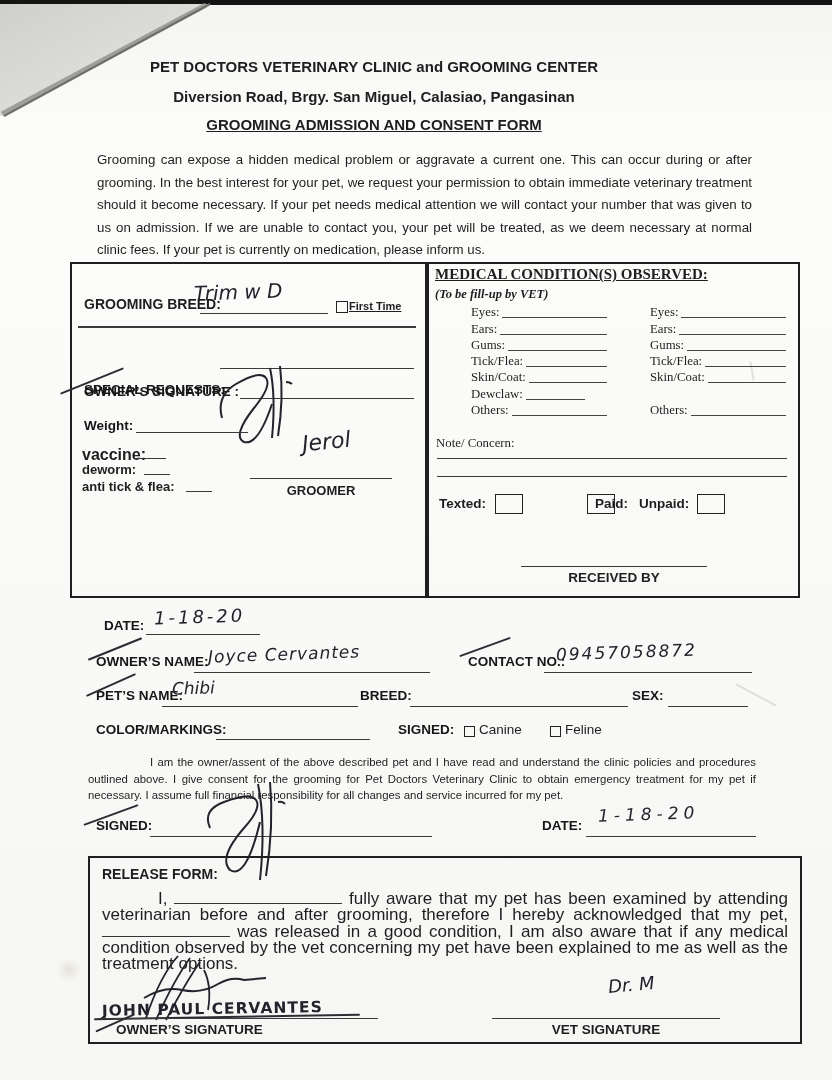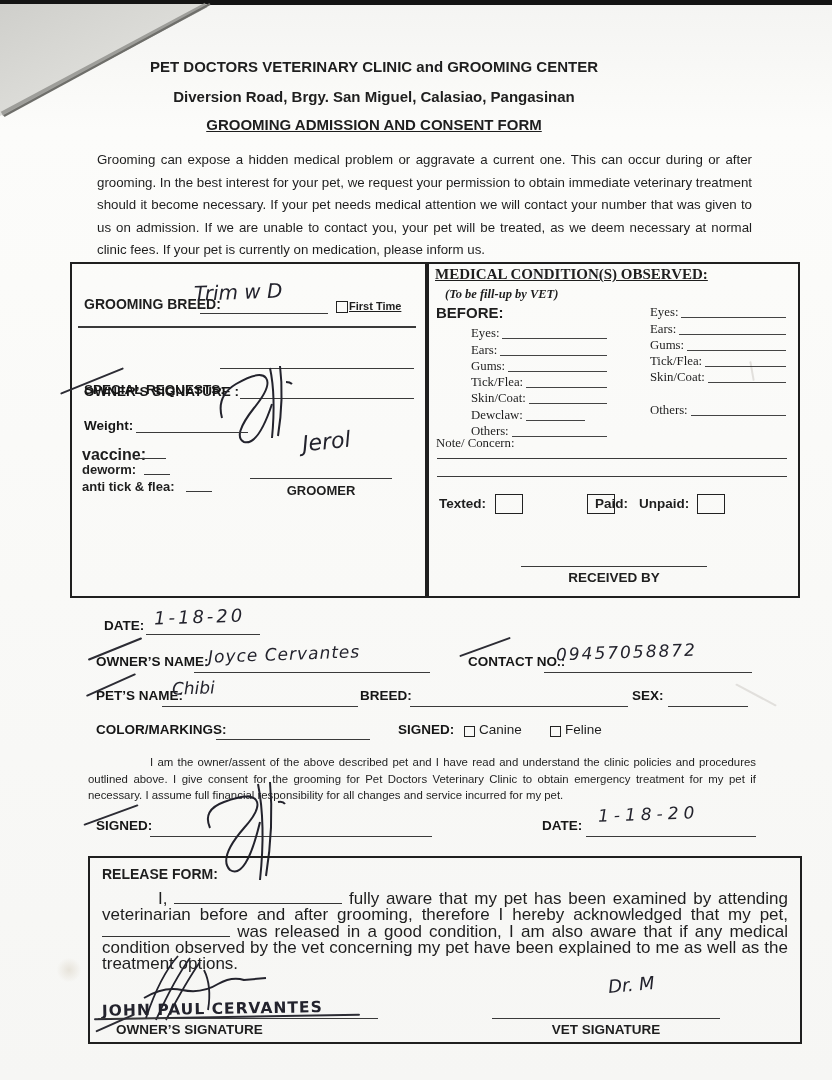--- a/index.html
+++ b/index.html
@@ -110,25 +110,24 @@
     <span class="abs b" style="left:10px;top:215px;font-size:13px;">anti tick &amp; flea:</span>
     <div class="line" style="left:114px;top:227px;width:26px;"></div>
 
     <span class="hw" style="left:230px;top:165px;font-size:22px;transform:rotate(-6deg);">Jerol</span>
     <div class="line" style="left:178px;top:214px;width:142px;"></div>
     <div class="abs b" style="left:178px;top:219px;width:142px;text-align:center;font-size:13px;">GROOMER</div>
   </div>
 
   <div class="box mbox" style="left:427px;top:262px;width:369px;height:332px;">
     <span class="abs med-title" style="left:6px;top:2px;">MEDICAL CONDITION(S) OBSERVED:</span>
-    <span class="abs med-sub" style="left:6px;top:23px;margin-left:10px;">(To be fill-up by VET)</span>
+    <span class="abs med-sub" style="left:6px;top:23px;">(To be fill-up by VET)</span>
 
     <div class="med-cols">
       <div class="med-col">
-        <div class="med-head">BEFORE:</div>
         <div class="mrow">
             <span class="mlbl">Eyes:</span>
             <span class="mline"></span>
           </div>
         <div class="mrow">
             <span class="mlbl">Ears:</span>
             <span class="mline"></span>
           </div>
         <div class="mrow">
             <span class="mlbl">Gums:</span>

